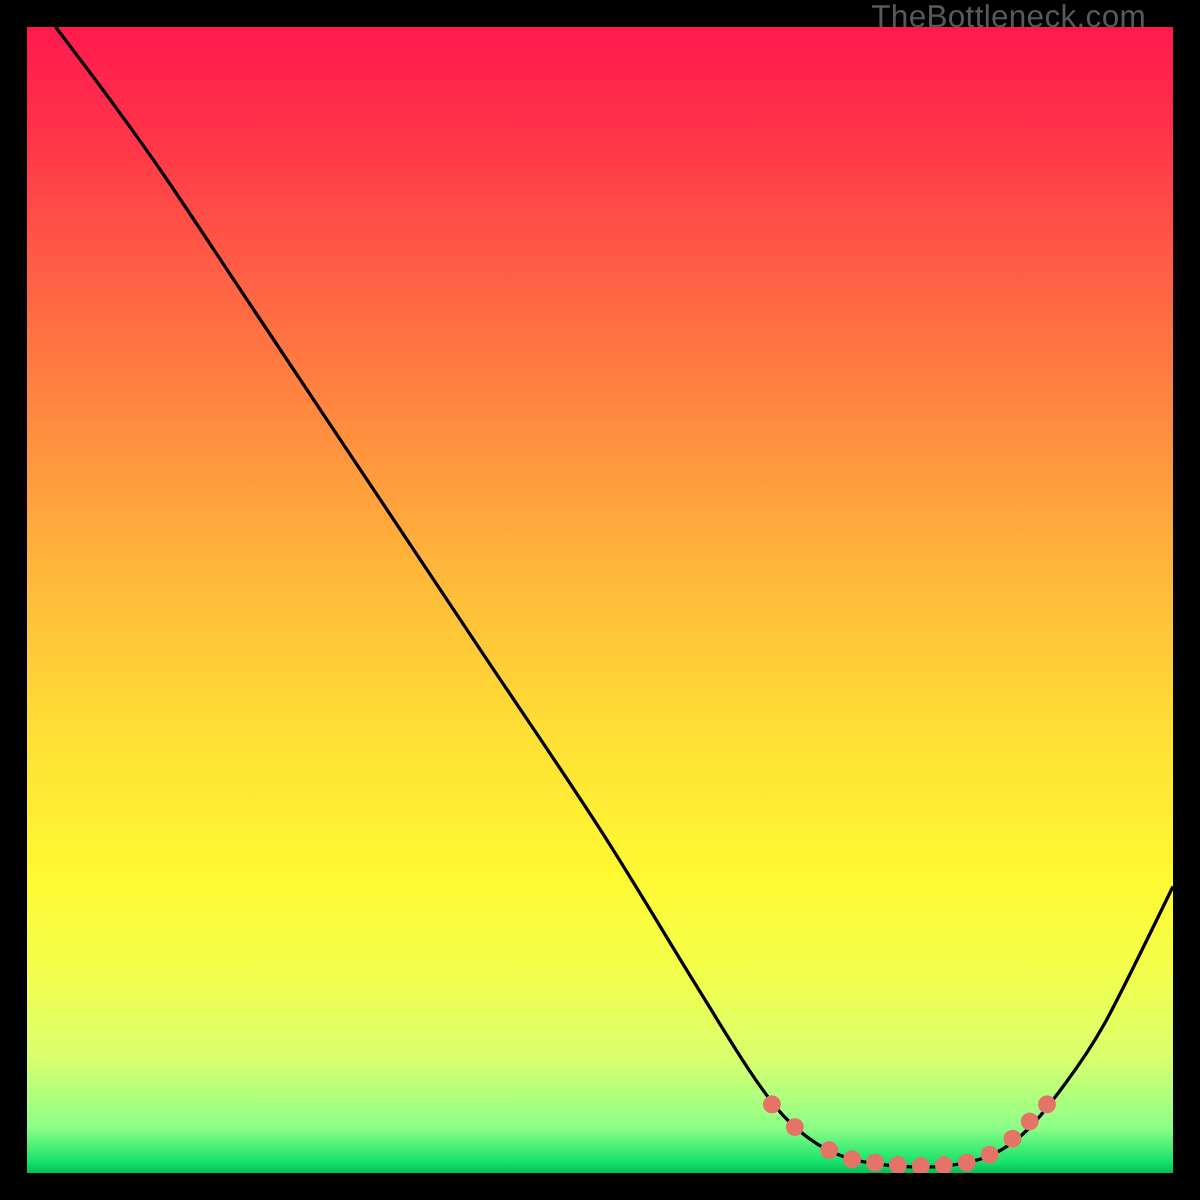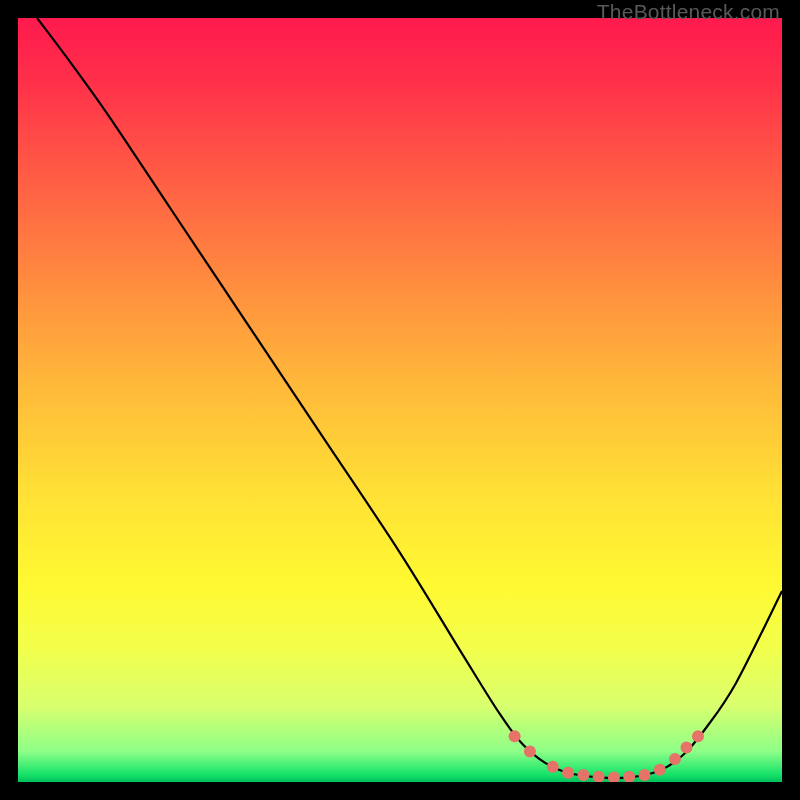--- a/index.html
+++ b/index.html
@@ -27,21 +27,21 @@
       #f4ff4a 82%,
       #d9ff6e 90%,
       #8eff88 96%,
       #17e36a 99%,
       #00c05a 100%
     );
   }
   .watermark {
     position: absolute;
     top: 0px;
-    right: 20px;
+    right: 36px;
     font-family: Arial, Helvetica, sans-serif;
     font-size: 21px;
     color: #58595b;
     letter-spacing: 0.2px;
     font-weight: 500;
     z-index: 5;
   }
   svg.curve {
     position: absolute;
     left: 0; top: 0;

